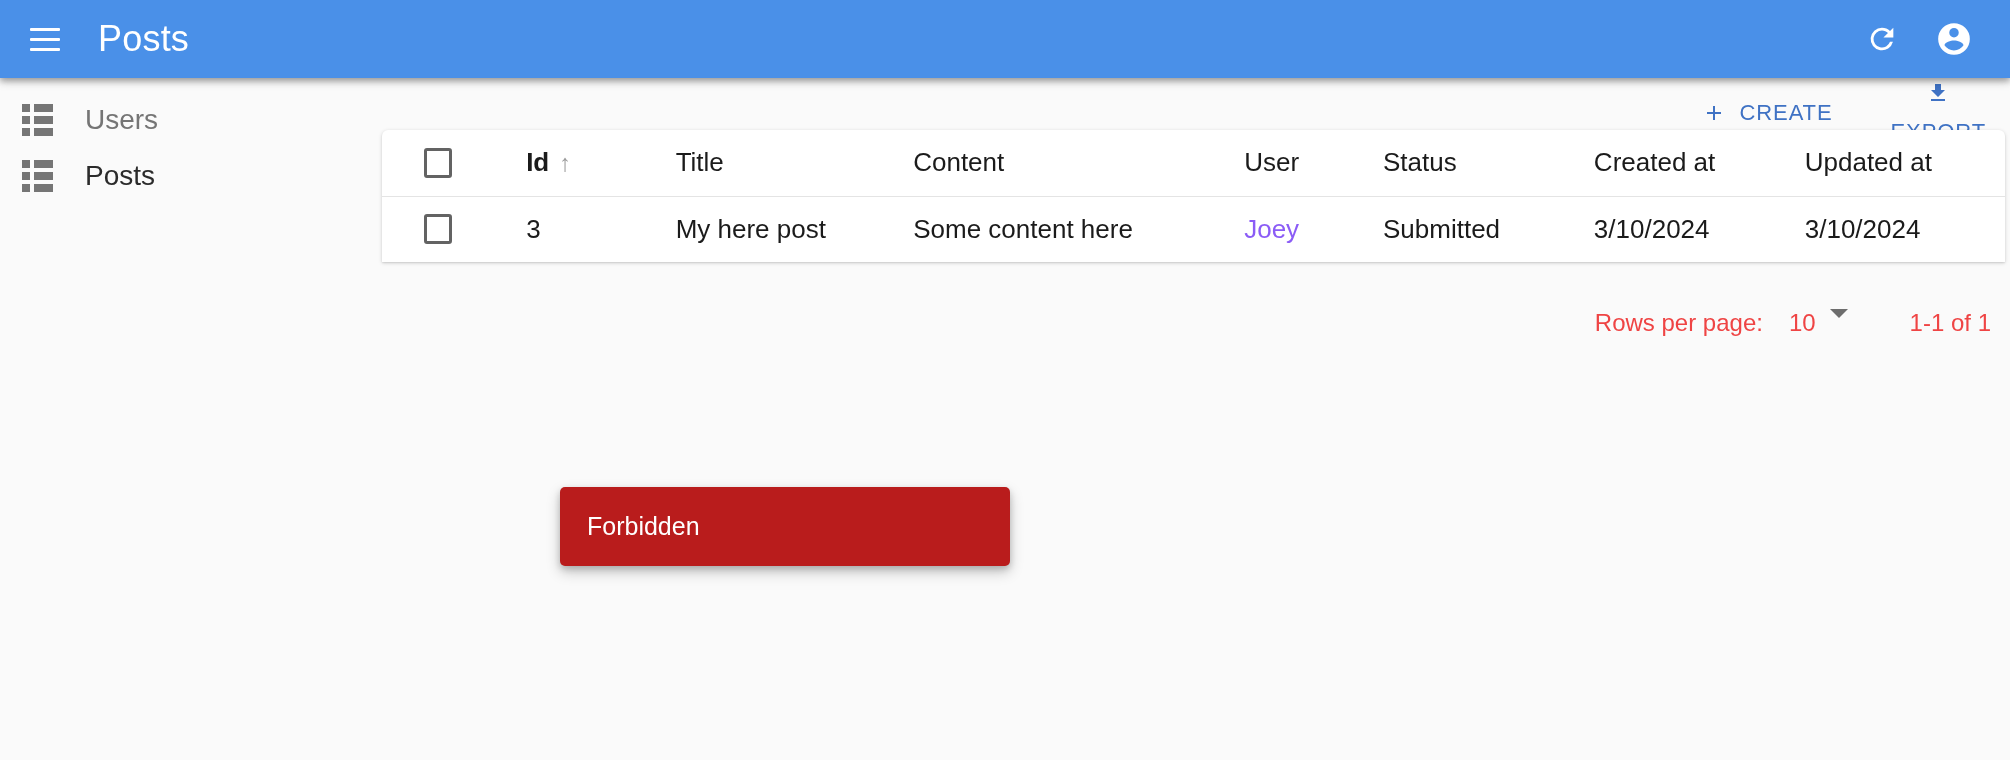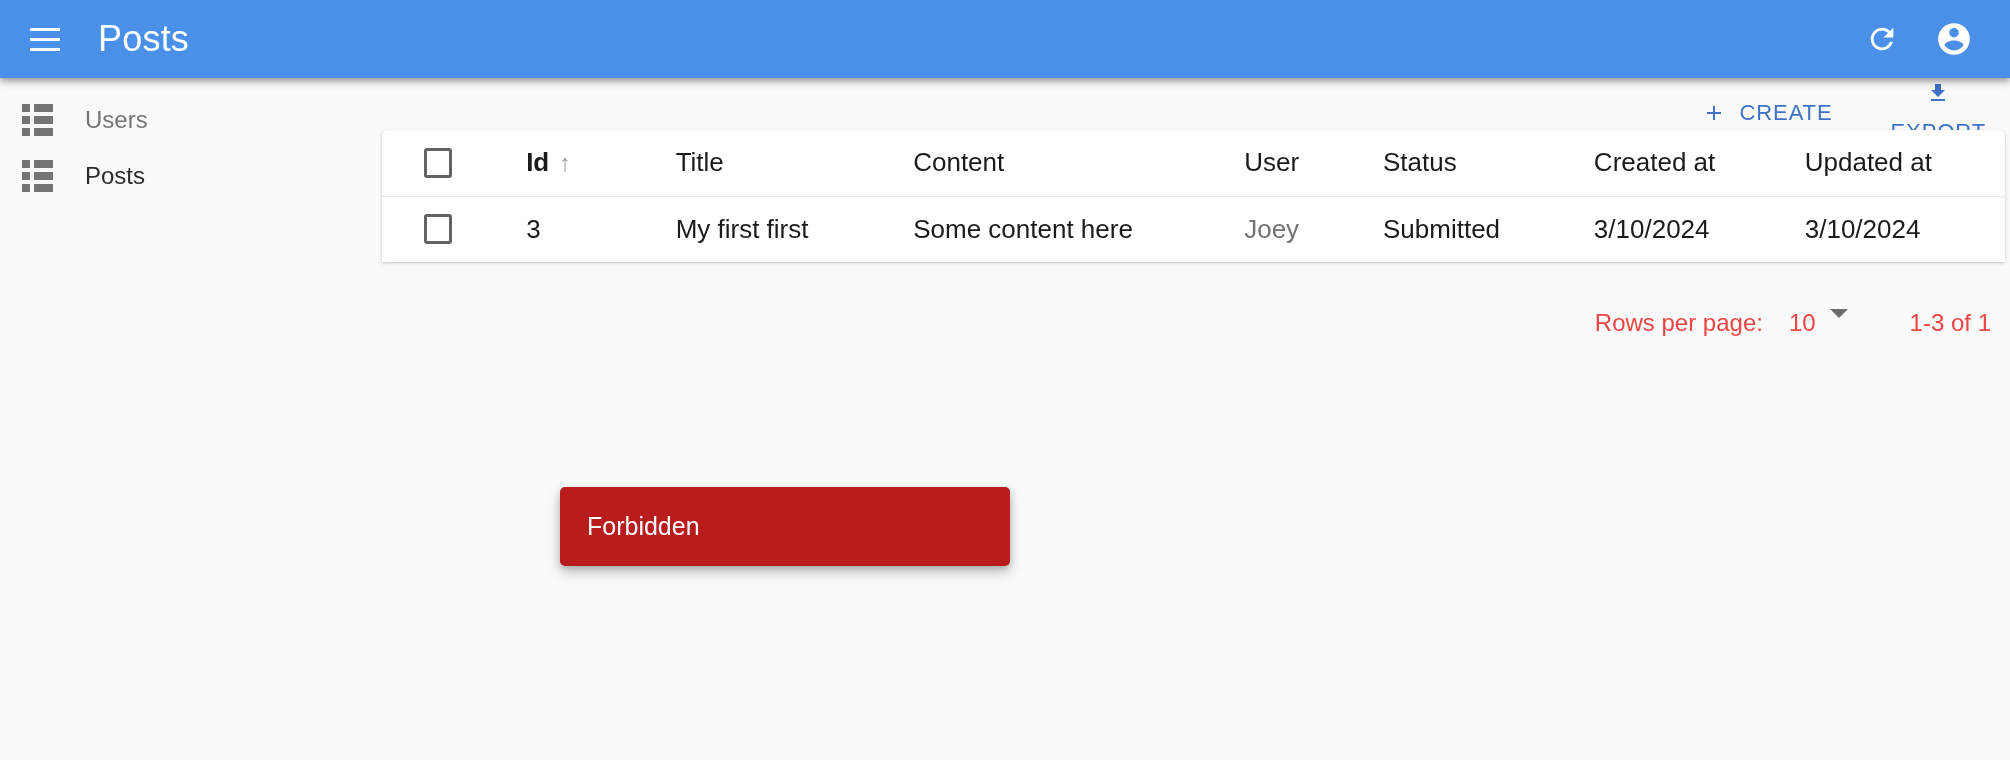--- a/index.html
+++ b/index.html
@@ -82,21 +82,21 @@
     display: flex; align-items: center; gap: 4px;
   }
   .nav-icon .sq {
     width: 8px; height: 8px; background: #757575;
   }
   .nav-icon .bar {
     width: 19px; height: 8px; background: #757575;
   }
   .nav-label {
     margin-left: 29px;
-    font-size: 24px;
+    font-size: 28px;
     color: #757575;
     white-space: nowrap;
   }
   .nav-item.active .nav-label { color: #2b2b2b; }
 
   
   .content {
     position: absolute;
     top: 78px; left: 382px;
     width: 1628px; height: 630px;
@@ -160,21 +160,21 @@
 
   .chk {
     width: 28px; height: 30px;
     border: 3px solid #636363;
     border-radius: 3px;
     background: transparent;
     cursor: pointer;
   }
   .sort-wrap { display: inline-flex; align-items: center; gap: 10px; font-weight: bold; }
   .sort-arrow { color: #9a9a9a; font-size: 24px; line-height: 1; }
-  .link-cell { color: #737373; cursor: pointer; }
+  .link-cell { color: #8b5cf6; cursor: pointer; }
 
   
   .pager {
     position: absolute;
     top: 212px; left: 0;
     width: 1623px;
     height: 66px;
     display: flex;
     align-items: center;
     justify-content: flex-end;
@@ -316,37 +316,37 @@
           <th class="c-created">Created at</th>
           <th class="c-updated">Updated at</th>
         </tr>
       </thead>
       <tbody>
         <tr>
           <td class="c-check">
             <div class="chk"></div>
           </td>
           <td class="c-id">3</td>
-          <td class="c-title">My first first</td>
+          <td class="c-title">My here post</td>
           <td class="c-content">Some content here</td>
           <td class="c-user link-cell">Joey</td>
           <td class="c-status">Submitted</td>
           <td class="c-created">3/10/2024</td>
           <td class="c-updated">3/10/2024</td>
         </tr>
       </tbody>
     </table>
   </div>
 
   <div class="pager">
     <span class="pager-label">Rows per page:</span>
     <span class="rows-select">
       <span>10</span>
       <span class="caret"></span>
     </span>
-    <span class="pager-range">1-3 of 1</span>
+    <span class="pager-range">1-1 of 1</span>
   </div>
 
 </div>
 
 <div class="snackbar">
   <span>Forbidden</span>
 </div>
 
 </body></html>

